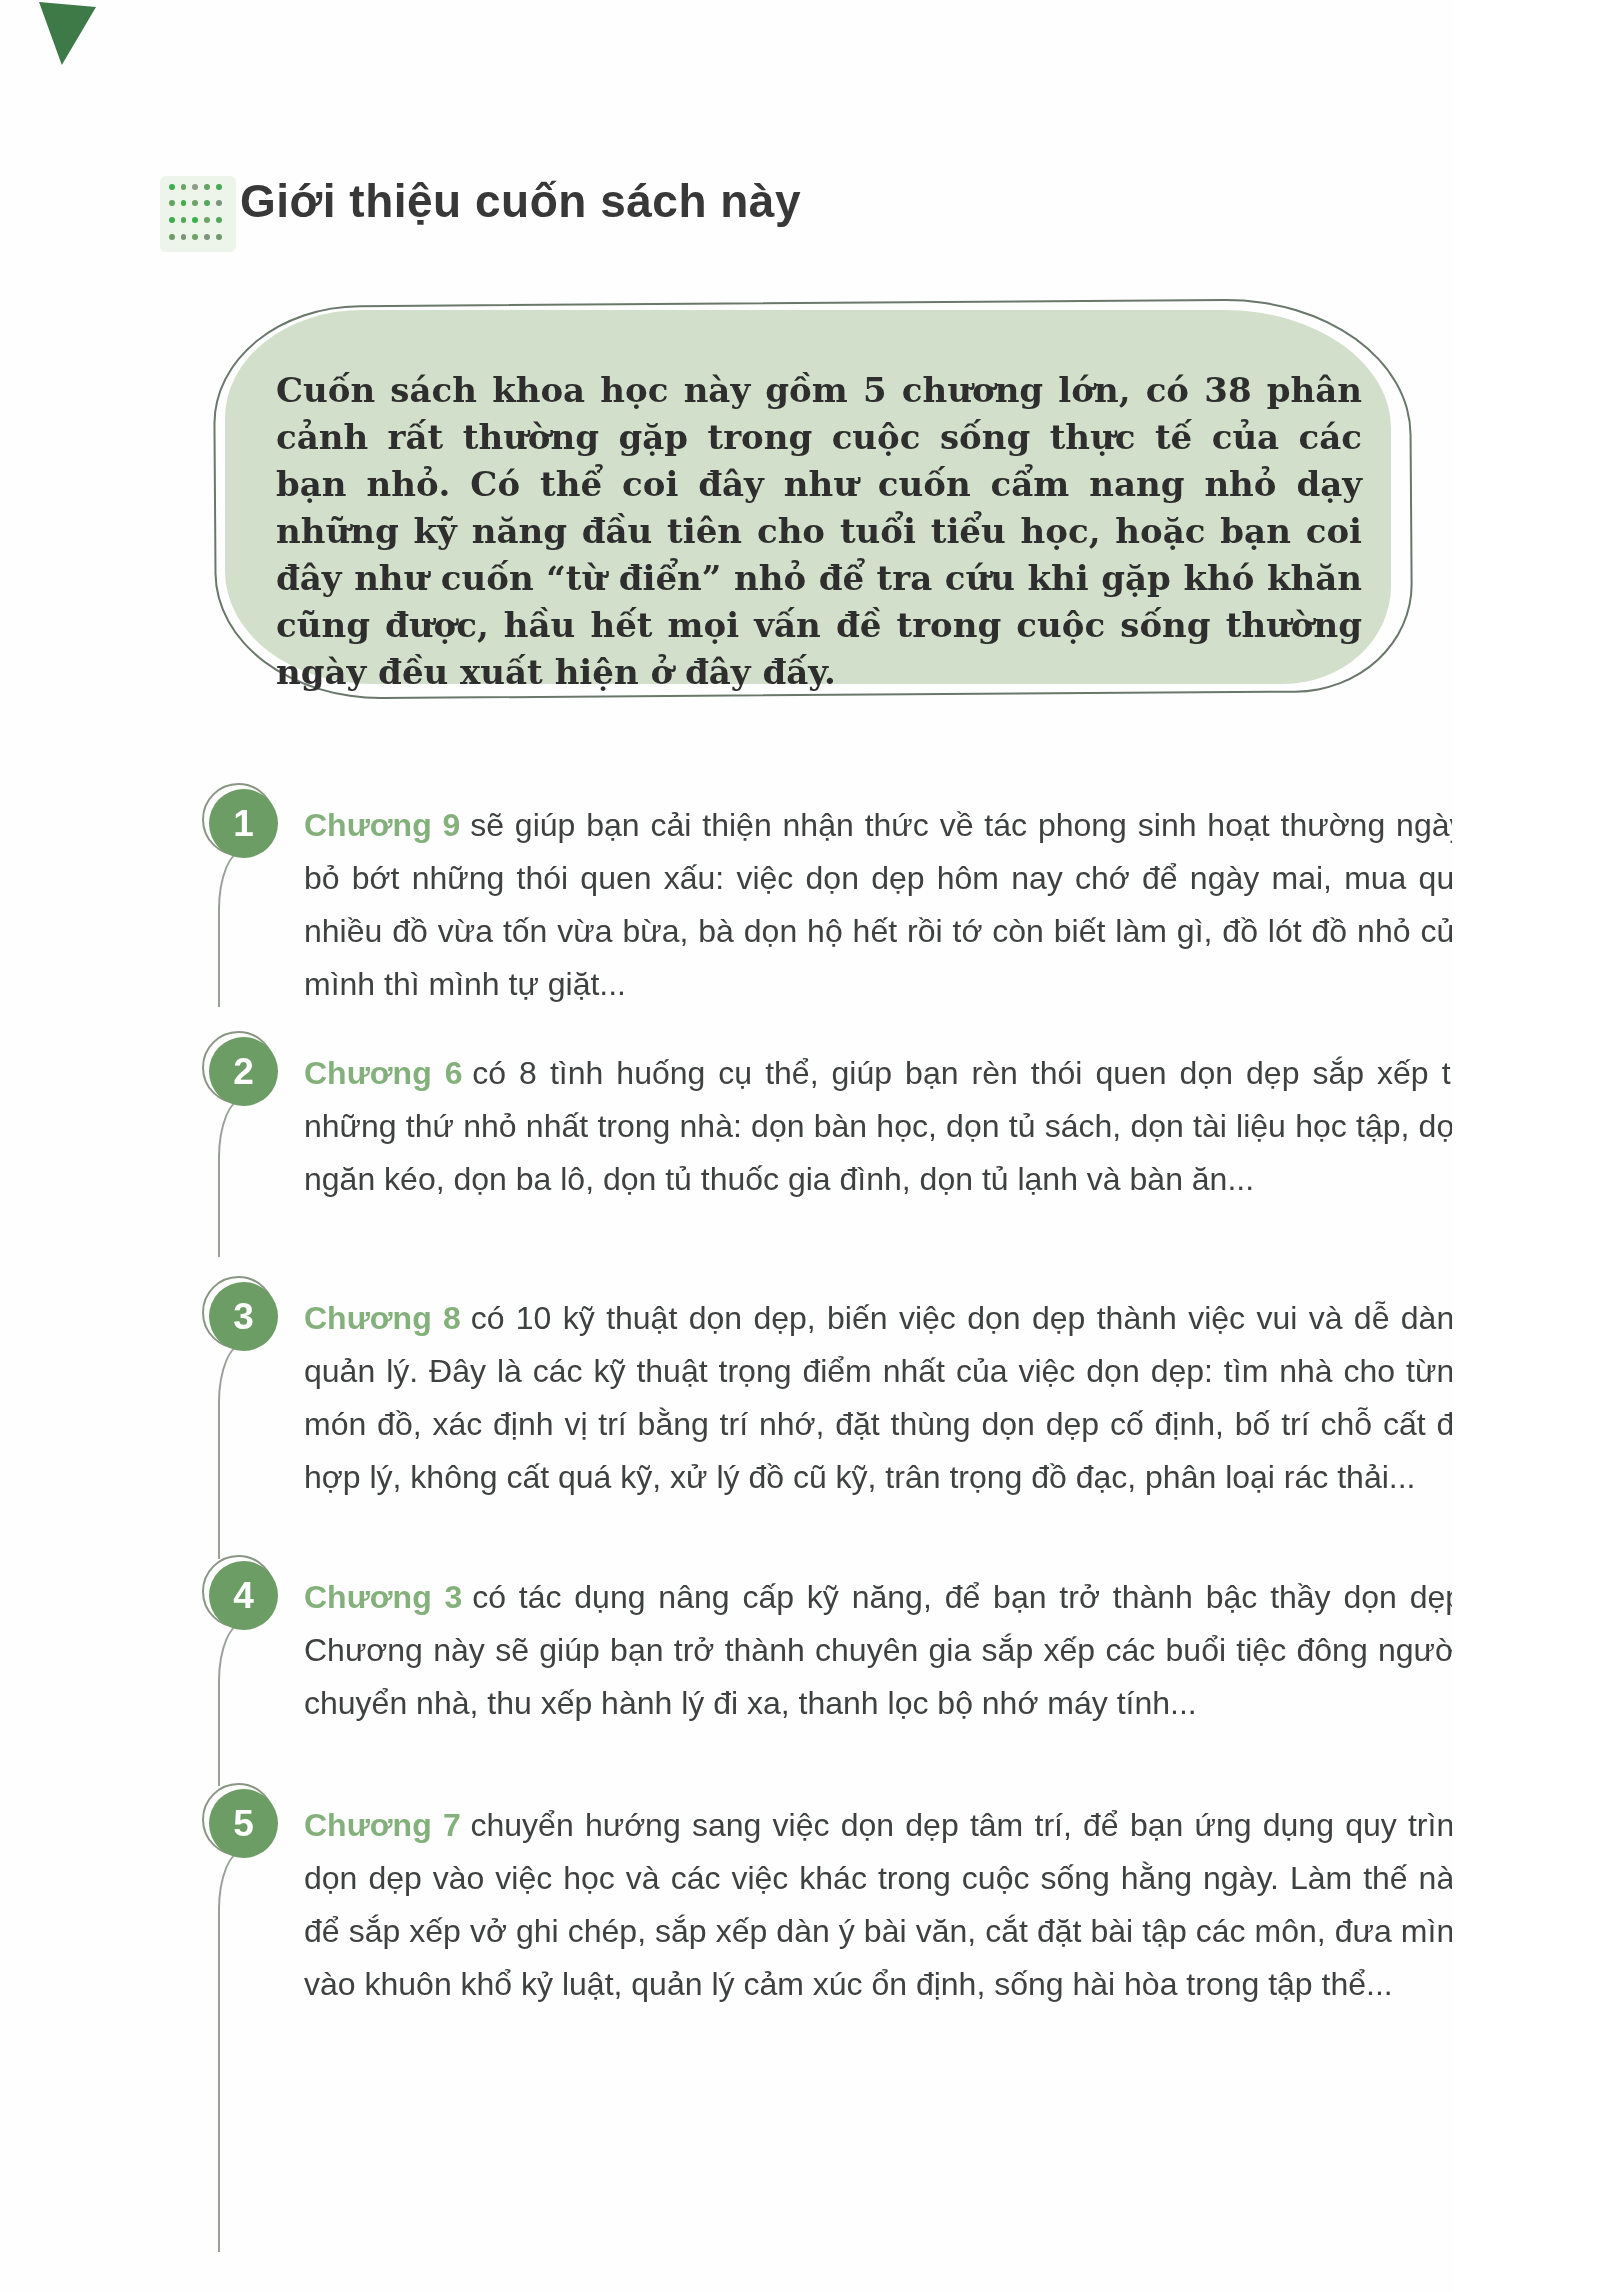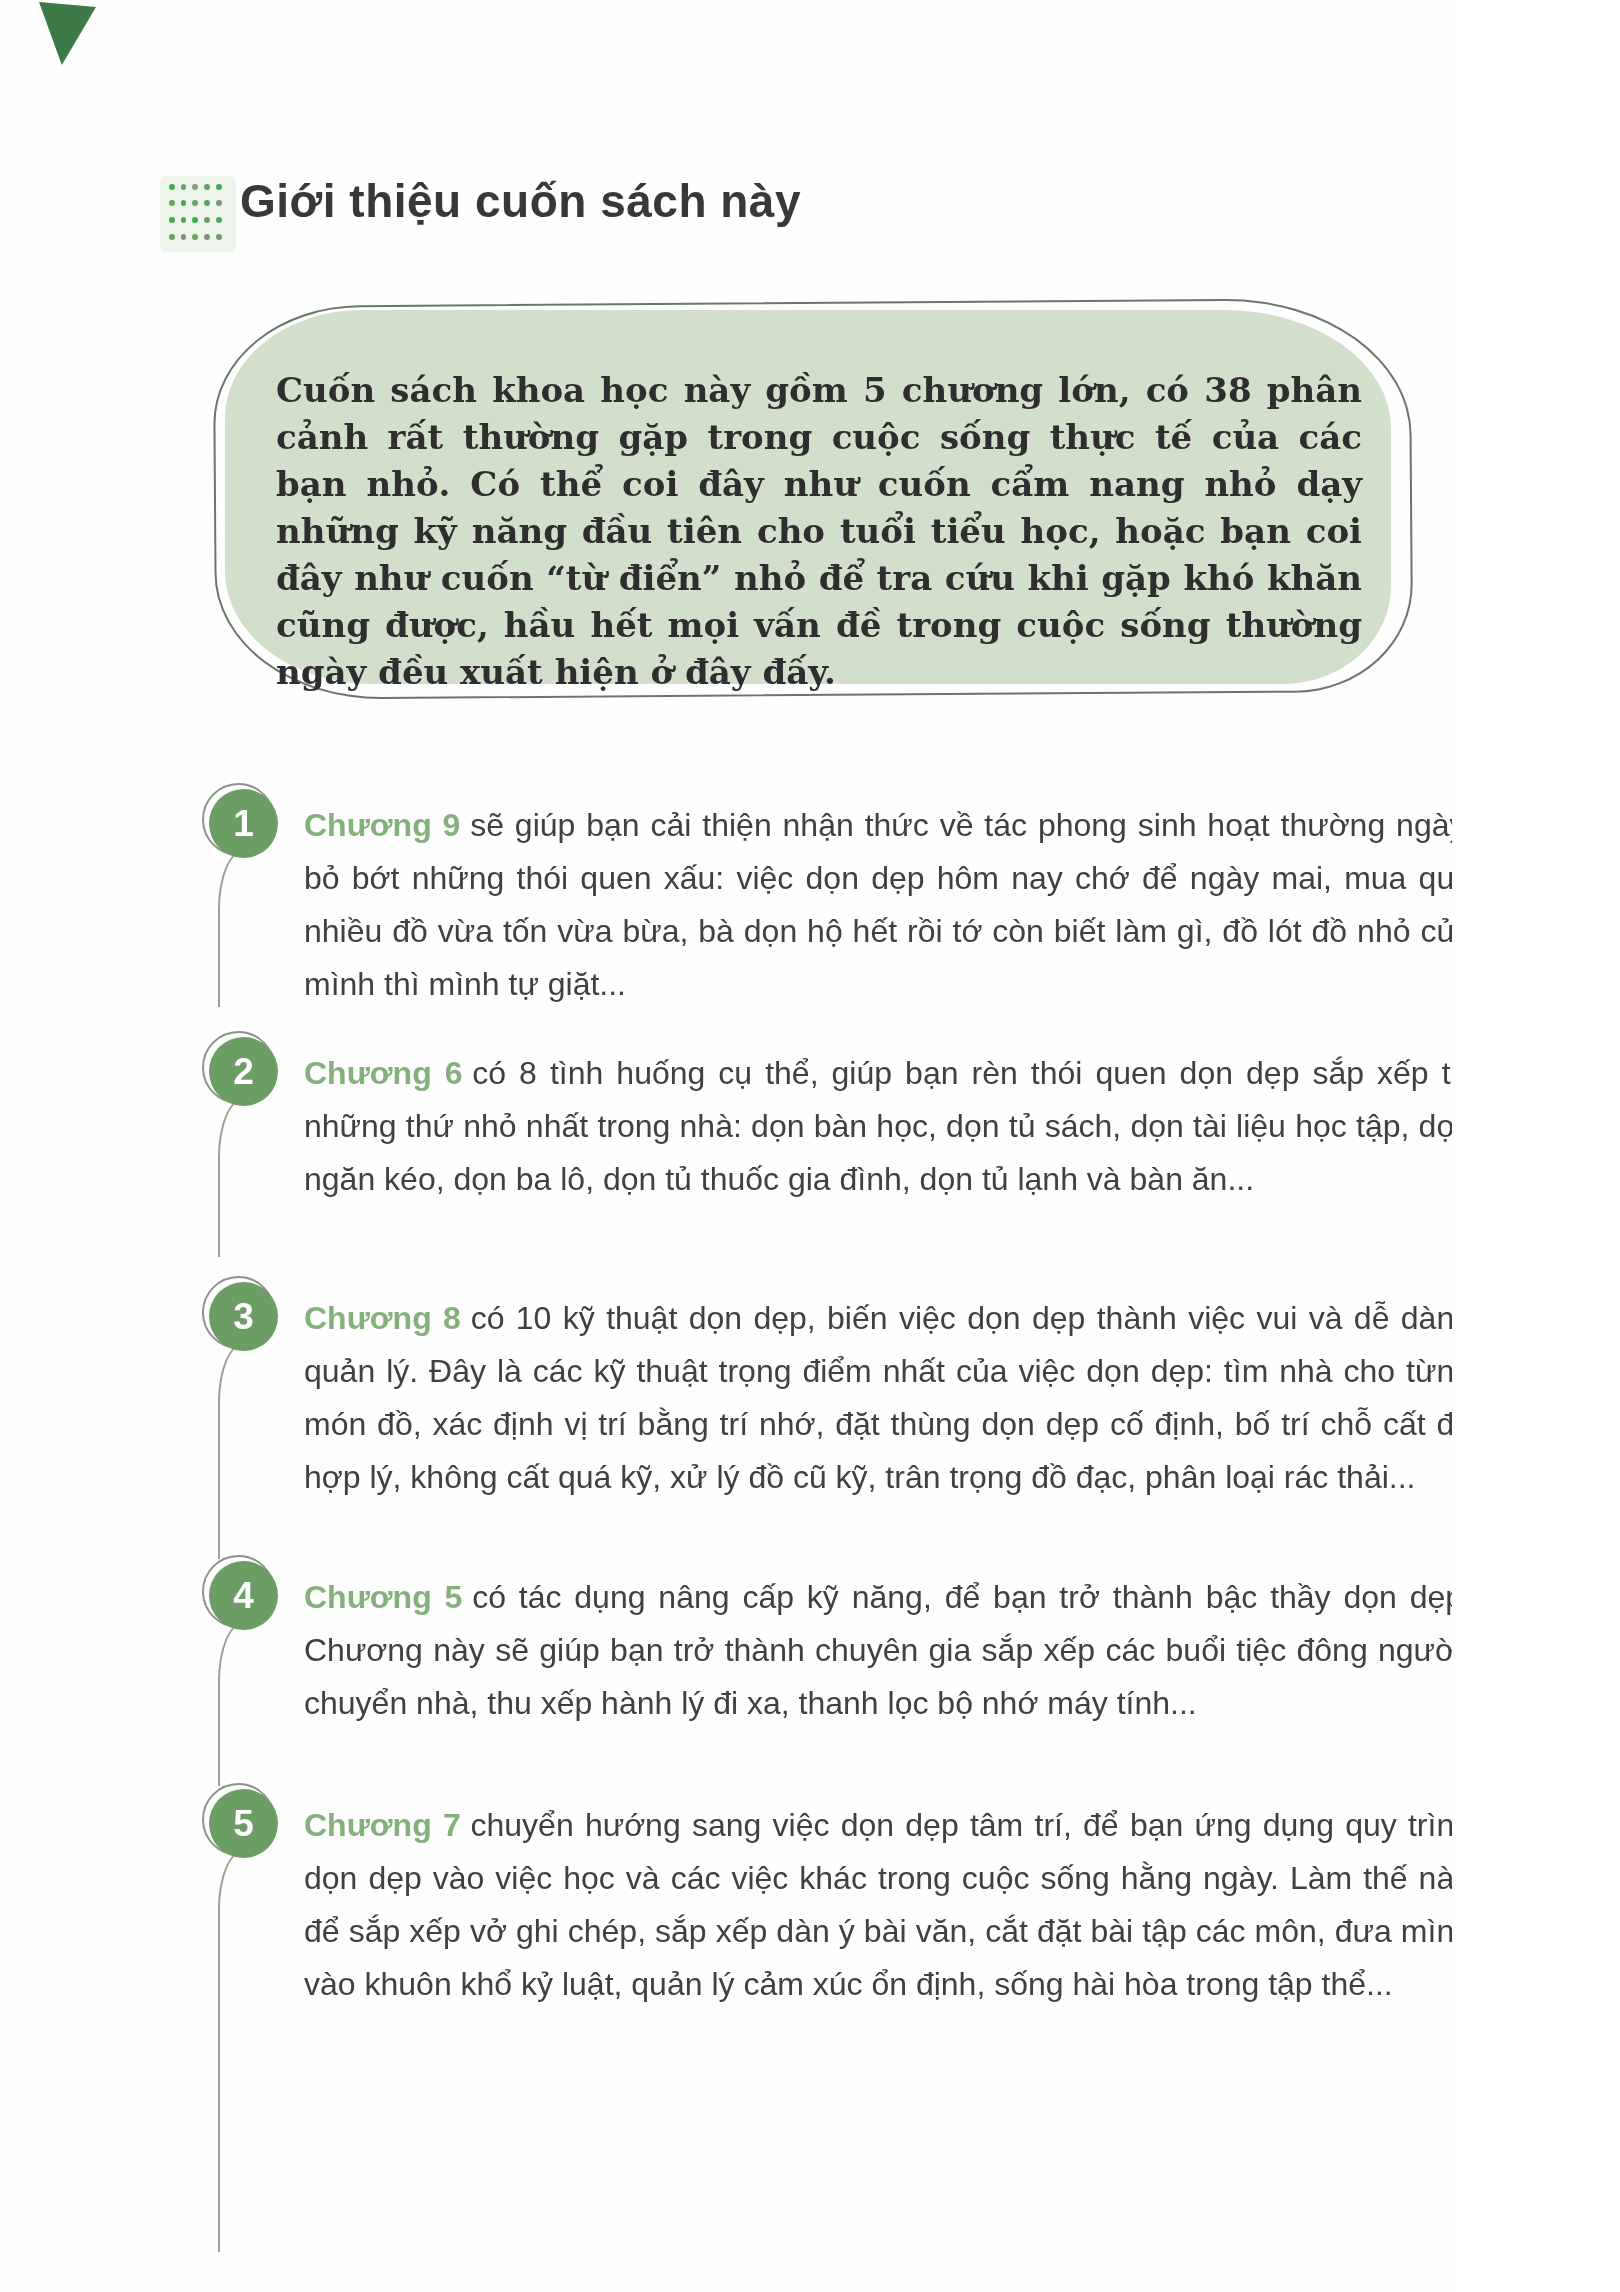--- a/index.html
+++ b/index.html
@@ -144,21 +144,21 @@
     <div class="thread" style="top:51px;height:214px"></div>
     <div class="num-outline"></div>
     <div class="num">3</div>
     <p><span class="chap-label">Chương 8</span><span>có 10 kỹ thuật dọn dẹp, biến việc dọn dẹp thành việc vui và dễ dàng quản lý. Đây là các kỹ thuật trọng điểm nhất của việc dọn dẹp: tìm nhà cho từng món đồ, xác định vị trí bằng trí nhớ, đặt thùng dọn dẹp cố định, bố trí chỗ cất đồ hợp lý, không cất quá kỹ, xử lý đồ cũ kỹ, trân trọng đồ đạc, phân loại rác thải...</span></p>
   </div>
 
   <div class="chapter" style="top:1571px">
     <div class="thread" style="top:51px;height:162px"></div>
     <div class="num-outline"></div>
     <div class="num">4</div>
-    <p><span class="chap-label">Chương 5</span><span>có tác dụng nâng cấp kỹ năng, để bạn trở thành bậc thầy dọn dẹp. Chương này sẽ giúp bạn trở thành chuyên gia sắp xếp các buổi tiệc đông người, chuyển nhà, thu xếp hành lý đi xa, thanh lọc bộ nhớ máy tính...</span></p>
+    <p><span class="chap-label">Chương 3</span><span>có tác dụng nâng cấp kỹ năng, để bạn trở thành bậc thầy dọn dẹp. Chương này sẽ giúp bạn trở thành chuyên gia sắp xếp các buổi tiệc đông người, chuyển nhà, thu xếp hành lý đi xa, thanh lọc bộ nhớ máy tính...</span></p>
   </div>
 
   <div class="chapter" style="top:1799px">
     <div class="thread" style="top:51px;height:400px"></div>
     <div class="num-outline"></div>
     <div class="num">5</div>
     <p><span class="chap-label">Chương 7</span><span>chuyển hướng sang việc dọn dẹp tâm trí, để bạn ứng dụng quy trình dọn dẹp vào việc học và các việc khác trong cuộc sống hằng ngày. Làm thế nào để sắp xếp vở ghi chép, sắp xếp dàn ý bài văn, cắt đặt bài tập các môn, đưa mình vào khuôn khổ kỷ luật, quản lý cảm xúc ổn định, sống hài hòa trong tập thể...</span></p>
   </div>
 
 </div>

